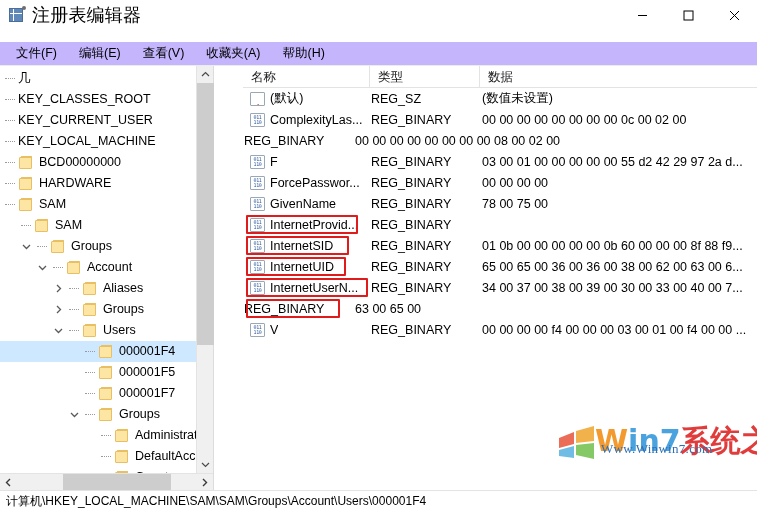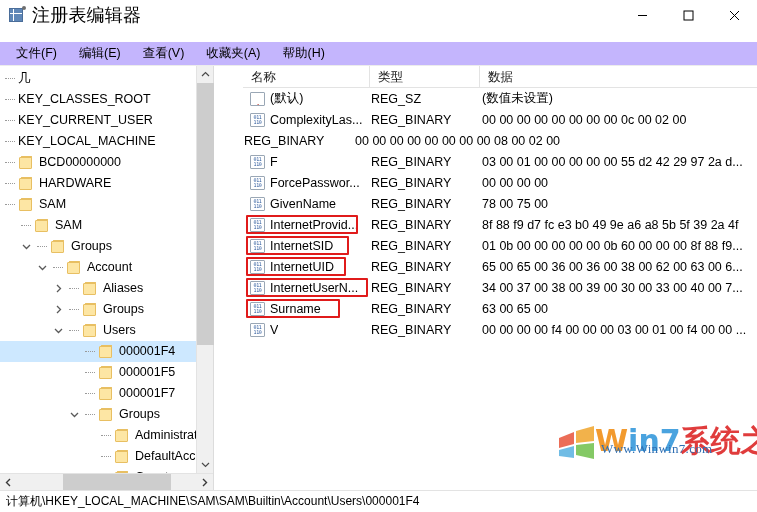--- a/index.html
+++ b/index.html
@@ -739,21 +739,20 @@
           </div>
           <div class="row">
             <div class="cell-name">
               <div class="val-icon">
                 <span class="b1">011</span>
                 <span class="b2">110</span>
               </div>
               <span class="nm-text">InternetProvid...</span>
             </div>
             <div class="cell-type">REG_BINARY</div>
-            <div class="cell-data">8f 88 f9 d7 fc e3 b0 49 9e a6 a8 5b 5f 39 2a 4f</div>
           </div>
           <div class="redbox" style="left: 3px; top: 127px; width: 112px; height: 19px; border-color: rgb(224, 27, 27);"></div>
           <div class="row">
             <div class="cell-name">
               <div class="val-icon">
                 <span class="b1">011</span>
                 <span class="b2">110</span>
               </div>
               <span class="nm-text">InternetSID</span>
             </div>
@@ -779,27 +778,20 @@
                 <span class="b1">011</span>
                 <span class="b2">110</span>
               </div>
               <span class="nm-text">InternetUserN...</span>
             </div>
             <div class="cell-type">REG_BINARY</div>
             <div class="cell-data">34 00 37 00 38 00 39 00 30 00 33 00 40 00 7...</div>
           </div>
           <div class="redbox" style="left: 3px; top: 190px; width: 122px; height: 19px; border-color: rgb(224, 27, 27);"></div>
           <div class="row">
-            <div class="cell-name">
-              <div class="val-icon">
-                <span class="b1">011</span>
-                <span class="b2">110</span>
-              </div>
-              <span class="nm-text">Surname</span>
-            </div>
             <div class="cell-type">REG_BINARY</div>
             <div class="cell-data">63 00 65 00</div>
           </div>
           <div class="redbox" style="left: 3px; top: 211px; width: 94px; height: 19px; border-color: rgb(224, 27, 27);"></div>
           <div class="row">
             <div class="cell-name">
               <div class="val-icon">
                 <span class="b1">011</span>
                 <span class="b2">110</span>
               </div>
@@ -819,15 +811,15 @@
         </svg>
         <div class="wm-text">
           <span class="wm-w">W</span><span class="wm-in">in7</span><span class="wm-cn">系统之家</span>
         </div>
         <div class="wm-url">Www.Winwin7.com</div>
       </div>
     </div>
   </div>
 
   <div class="statusbar">
-    <span>计算机\HKEY_LOCAL_MACHINE\SAM\SAM\Builtin\Account\Users\000001F4</span>
+    <span>计算机\HKEY_LOCAL_MACHINE\SAM\SAM\Groups\Account\Users\000001F4</span>
   </div>
 </div>
 
 </body></html>

